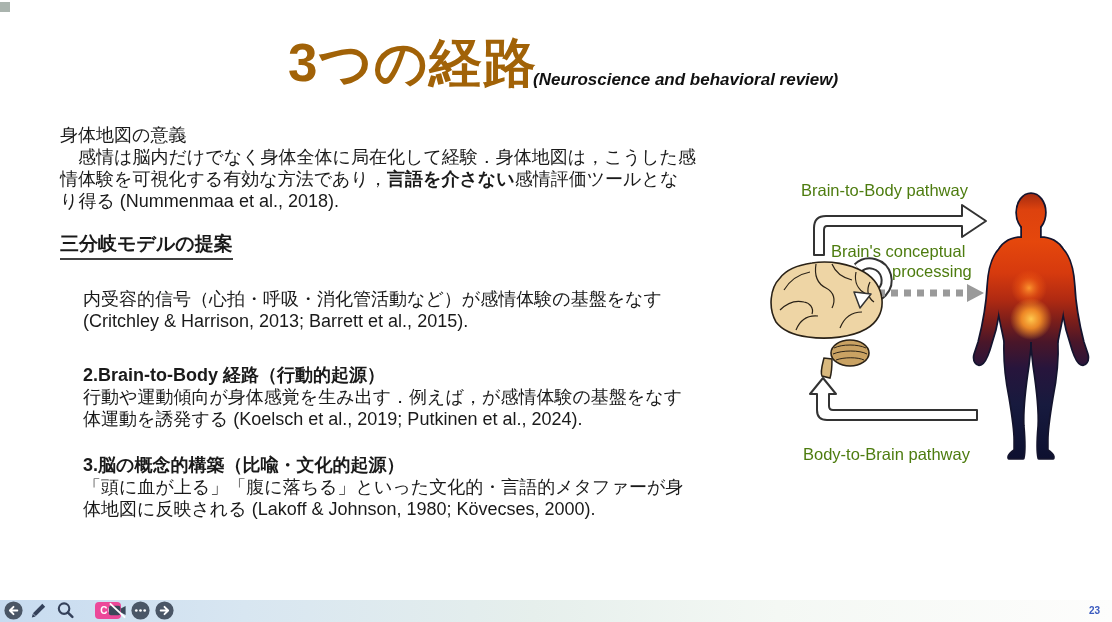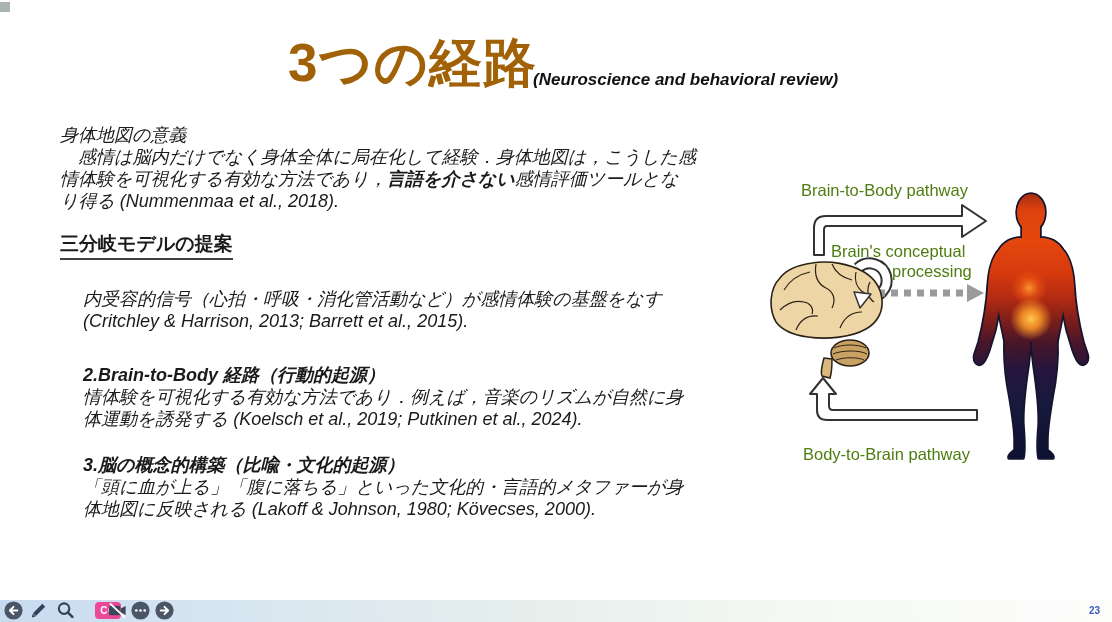--- a/index.html
+++ b/index.html
@@ -7,21 +7,21 @@
           font-family:"Liberation Sans",sans-serif;color:#1a1a1a;}
 
   
   .corner-mark{position:absolute;left:0;top:2px;width:10px;height:10px;background:#aab4ae;}
 
   
   .title{position:absolute;left:288px;top:28px;font-size:53px;font-weight:800;letter-spacing:1px;color:#a16207;}
   .subtitle{position:absolute;left:533px;top:70px;font-size:17px;font-style:italic;font-weight:600;color:#111;}
 
   
-  .txt{font-size:18px;line-height:22px;white-space:nowrap;font-style:italic;}
+  .txt{font-size:18px;line-height:22px;white-space:nowrap;}
   .intro{position:absolute;left:60px;top:124px;}
   .section-heading{position:absolute;left:60px;top:231px;font-size:19px;font-weight:bold;
                    border-bottom:2px solid #404040;padding-bottom:1px;}
   .item{position:absolute;left:83px;}
   .item1{top:266px;} .item2{top:364px;} .item3{top:454px;}
   .item-head{font-weight:bold;}
   b.inline-bold{font-weight:bold;margin-top:44px;}
 
   
   .diagram{position:absolute;left:770px;top:160px;width:342px;height:330px;}
@@ -61,21 +61,21 @@
   <div class="section-heading">三分岐モデルの提案</div>
 
   <div class="txt item item1">
     <br>
     <span>内受容的信号（心拍・呼吸・消化管活動など）が感情体験の基盤をなす</span><br>
     <span>(Critchley &amp; Harrison, 2013; Barrett et al., 2015).</span>
   </div>
 
   <div class="txt item item2">
     <span class="item-head">2.Brain-to-Body 経路（行動的起源）</span><br>
-    <span>情体験を可視化する有効な方法であり．例えば，音楽のリズムが自然に身</span><br>
+    <span>行動や運動傾向が身体感覚を生み出す．例えば，が感情体験の基盤をなす</span><br>
     <span>体運動を誘発する (Koelsch et al., 2019; Putkinen et al., 2024).</span>
   </div>
 
   <div class="txt item item3">
     <span class="item-head">3.脳の概念的構築（比喩・文化的起源）</span><br>
     <span>「頭に血が上る」「腹に落ちる」といった文化的・言語的メタファーが身</span><br>
     <span>体地図に反映される (Lakoff &amp; Johnson, 1980; Kövecses, 2000).</span>
   </div>
 
   <div class="diagram">

